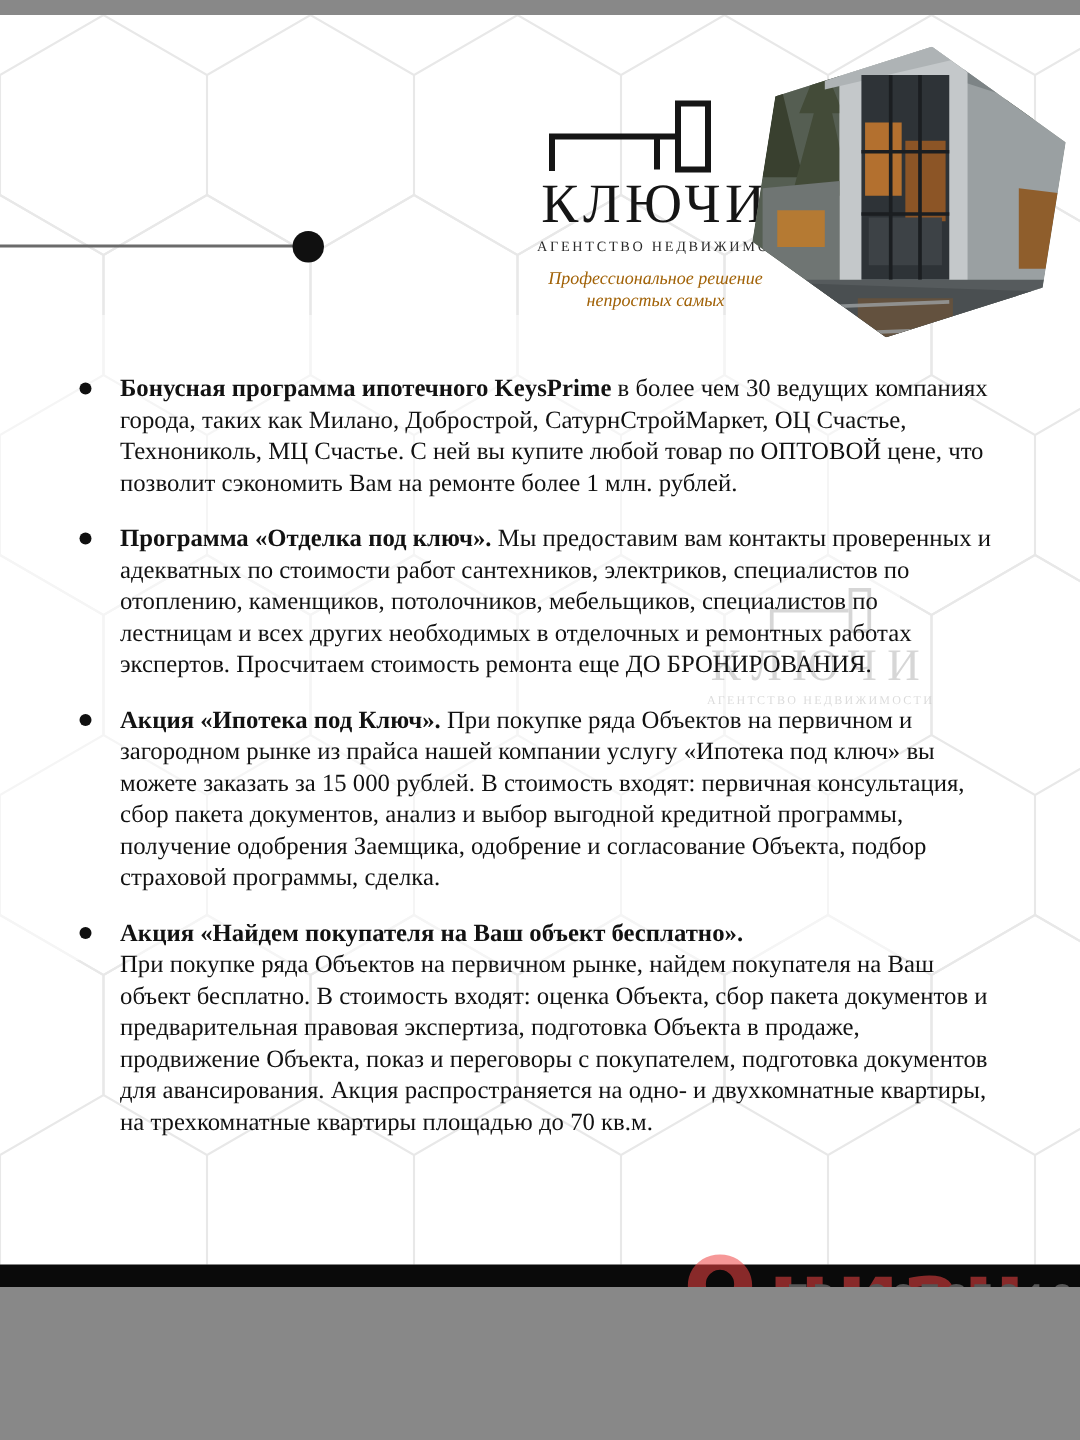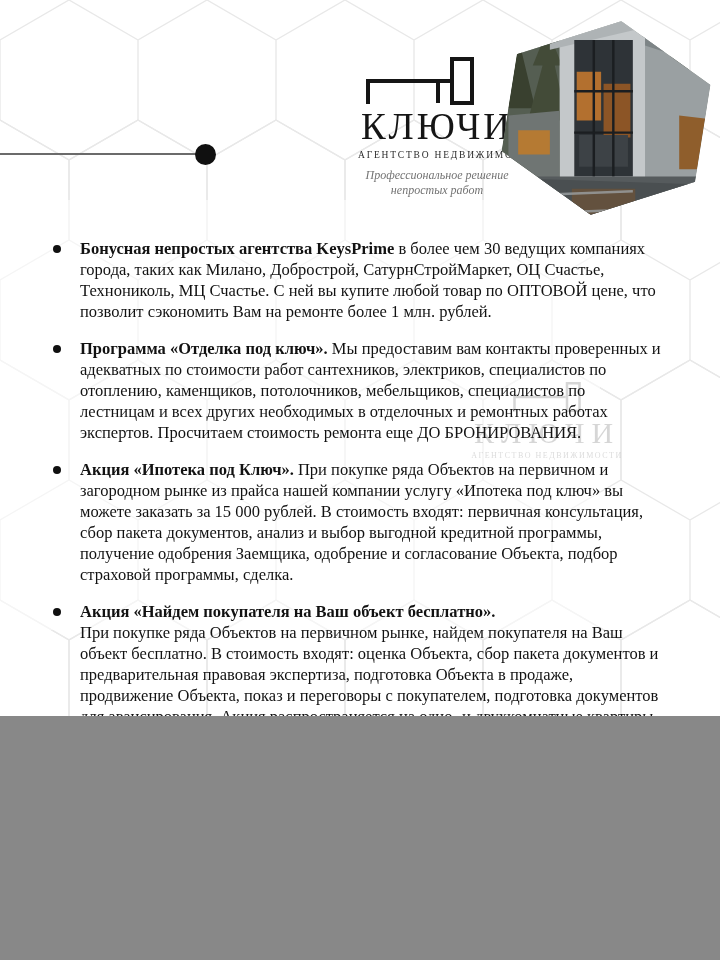--- a/index.html
+++ b/index.html
@@ -1,32 +1,32 @@
 <!DOCTYPE html>
 <html><head>
 <meta charset="utf-8">
 <style>
   html,body{margin:0;padding:0;background:#888;}
   .page{
-    position:relative; width:720px; height:716px; margin:0 auto;
+    position:relative; width:720px; height:848px; margin:10px auto;
     background:#ffffff; overflow:hidden;
     font-family:"Liberation Serif", serif; color:#111;
   }
   
   .hex-bg{position:absolute; left:0; top:0; z-index:0;}
   
   .rule{position:absolute; left:0; top:153px; width:197px; height:2px; background:#6b6b6b; z-index:1;}
   .rule-dot{position:absolute; left:195px; top:144px; width:21px; height:21px; border-radius:50%; background:#101010; z-index:1;}
 
   
   .logo{position:absolute; left:358px; top:56px; width:158px; text-align:center; z-index:1;}
   .logo-mark{display:block; margin:0 auto 0 6px;}
   .logo-name{font-size:37px; letter-spacing:3px; line-height:1; margin-top:2px; color:#151515;}
   .logo-sub{font-size:9.5px; letter-spacing:1.8px; margin-top:5px; color:#2a2a2a; white-space:nowrap;}
-  .logo-tag{font-style:italic; font-size:12px; line-height:1.25; margin-top:8px; color:#737373;}
+  .logo-tag{font-style:italic; font-size:12px; line-height:1.25; margin-top:8px; color:#a16207;}
 
   
   .hero{
     position:absolute; left:508px; top:20px; width:196px; height:196px; z-index:1;
     clip-path:polygon(50% 0%,100% 25%,100% 75%,50% 100%,0% 75%,0% 25%);
     transform:rotate(9deg);
   }
   .hero svg{transform:rotate(-9deg) scale(1.22); transform-origin:50% 50%;}
 
   
@@ -79,21 +79,21 @@
       <g fill="none" stroke="#151515" stroke-width="4">
         <path d="M4 48 L4 25 L86 25"></path>
         <rect x="88" y="3" width="20" height="44"></rect>
         <path d="M74 25 L74 47"></path>
       </g>
     </svg>
     <div class="logo-name">КЛЮЧИ</div>
     <div class="logo-sub">АГЕНТСТВО НЕДВИЖИМОСТИ</div>
     <div class="logo-tag">
       <div>Профессиональное решение</div>
-      <div>непростых работ</div>
+      <div>непростых самых</div>
     </div>
   </div>
 
   <div class="hero">
     <svg width="196" height="196" viewBox="0 0 196 196" xmlns="http://www.w3.org/2000/svg">
 
       <rect x="-30" y="-30" width="256" height="256" fill="#8a9088"></rect>
       <rect x="-30" y="-30" width="90" height="256" fill="#555e52"></rect>
       <path d="M10 40 L22 10 L34 40 L28 40 L40 90 L4 90 L16 40 Z" fill="#39402f"></path>
       <path d="M38 55 L50 25 L62 55 L56 55 L66 100 L34 100 L46 55 Z" fill="#434b38"></path>
@@ -138,21 +138,21 @@
         <rect x="88" y="3" width="20" height="44"></rect>
       </g>
     </svg>
     <div class="wm-name">КЛЮЧИ</div>
     <div class="wm-sub">АГЕНТСТВО НЕДВИЖИМОСТИ</div>
   </div>
 
   <ul class="benefits">
       <li class="benefit">
         <span class="dot"></span>
-        <p class="benefit-text"><strong>Бонусная непростых агентства KeysPrime</strong><span> в более чем 30 ведущих компаниях города, таких как Милано, Добрострой, СатурнСтройМаркет, ОЦ Счастье, Технониколь, МЦ Счастье. С ней вы купите любой товар по ОПТОВОЙ цене, что позволит сэкономить Вам на ремонте более 1 млн. рублей.</span></p>
+        <p class="benefit-text"><strong>Бонусная программа ипотечного KeysPrime</strong><span> в более чем 30 ведущих компаниях города, таких как Милано, Добрострой, СатурнСтройМаркет, ОЦ Счастье, Технониколь, МЦ Счастье. С ней вы купите любой товар по ОПТОВОЙ цене, что позволит сэкономить Вам на ремонте более 1 млн. рублей.</span></p>
       </li>
       <li class="benefit">
         <span class="dot"></span>
         <p class="benefit-text"><strong>Программа «Отделка под ключ».</strong><span> Мы предоставим вам контакты проверенных и адекватных по стоимости работ сантехников, электриков, специалистов по отоплению, каменщиков, потолочников, мебельщиков, специалистов по лестницам и всех других необходимых в отделочных и ремонтных работах экспертов. Просчитаем стоимость ремонта еще ДО БРОНИРОВАНИЯ.</span></p>
       </li>
       <li class="benefit">
         <span class="dot"></span>
         <p class="benefit-text"><strong>Акция «Ипотека под Ключ».</strong><span> При покупке ряда Объектов на первичном и загородном рынке из прайса нашей компании услугу «Ипотека под ключ» вы можете заказать за 15 000 рублей. В стоимость входят: первичная консультация, сбор пакета документов, анализ и выбор выгодной кредитной программы, получение одобрения Заемщика, одобрение и согласование Объекта, подбор страховой программы, сделка.</span></p>
       </li>
       <li class="benefit">

